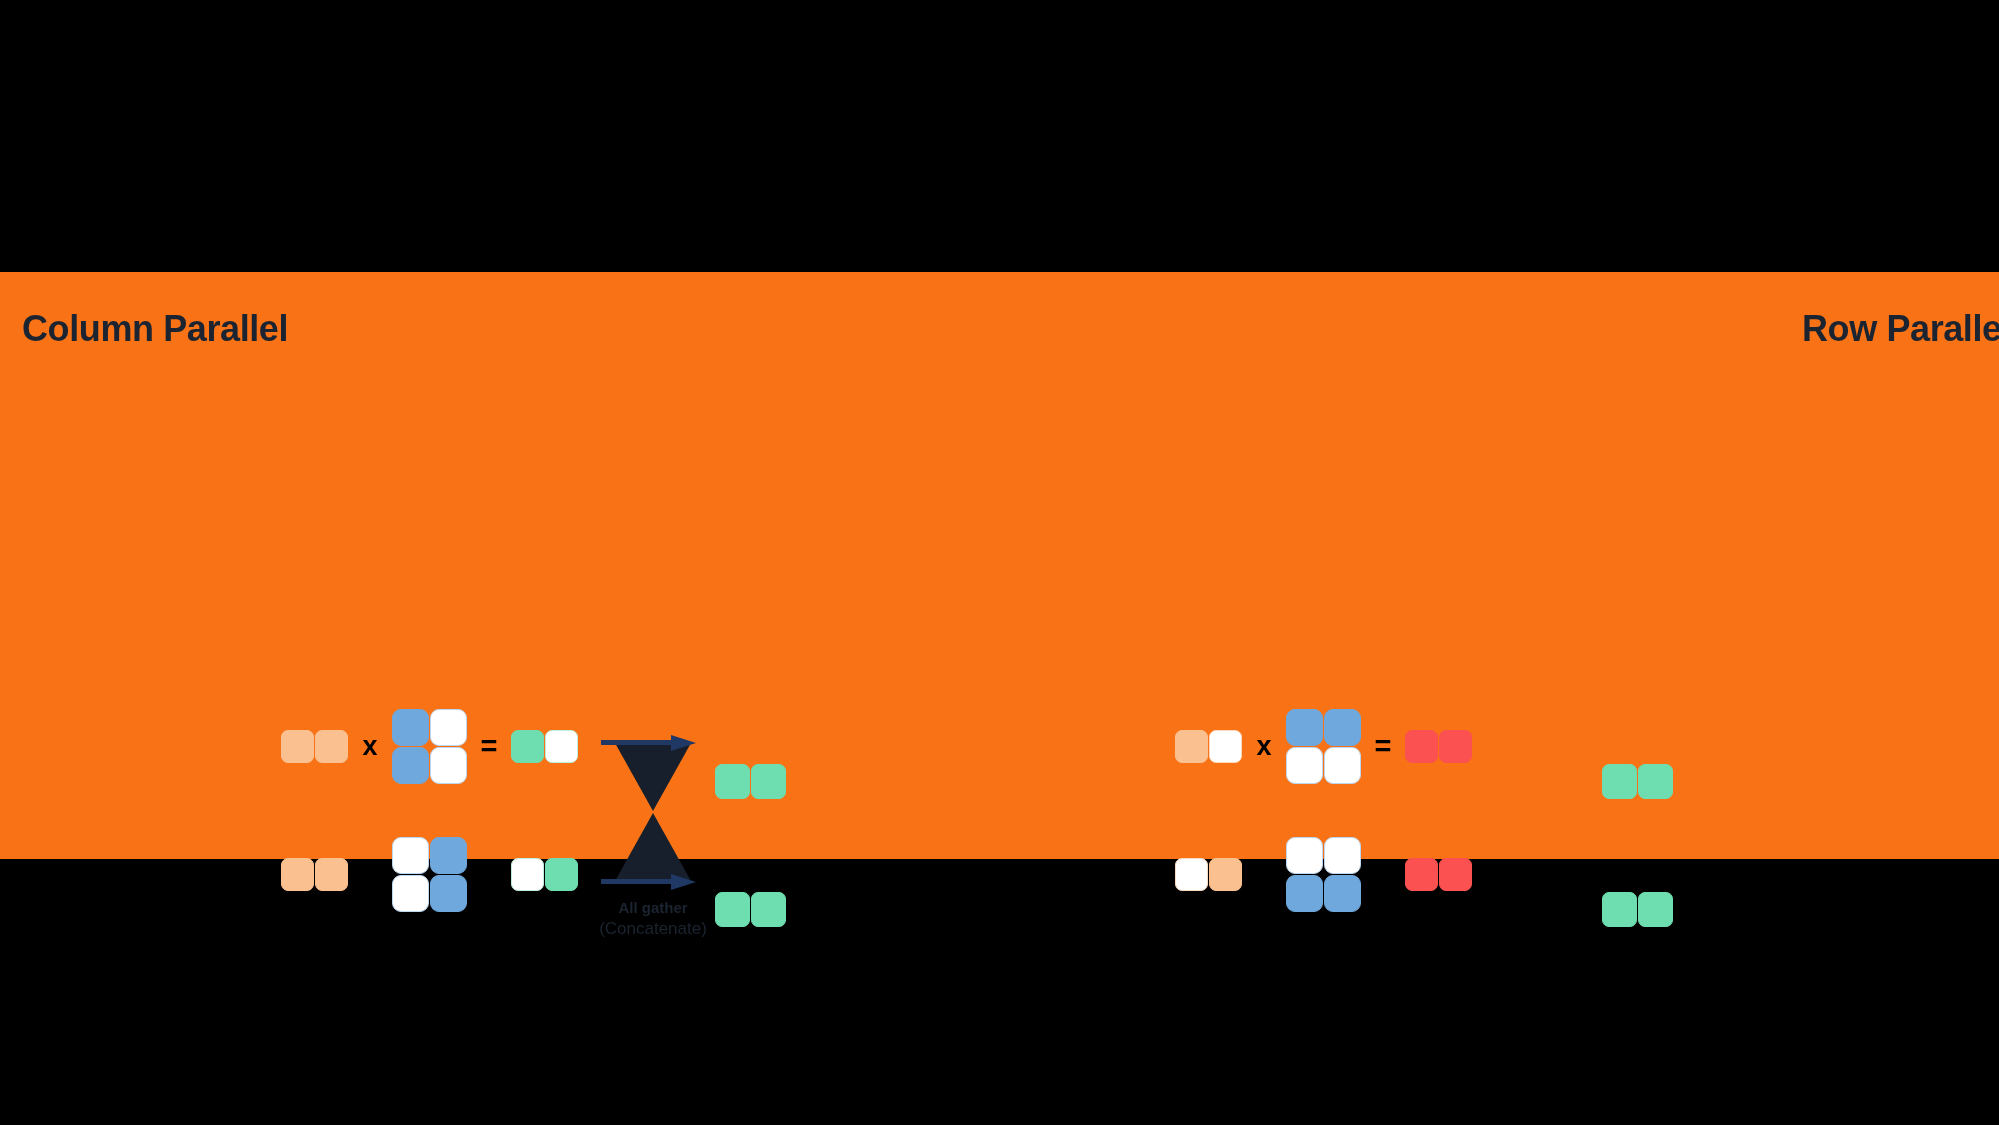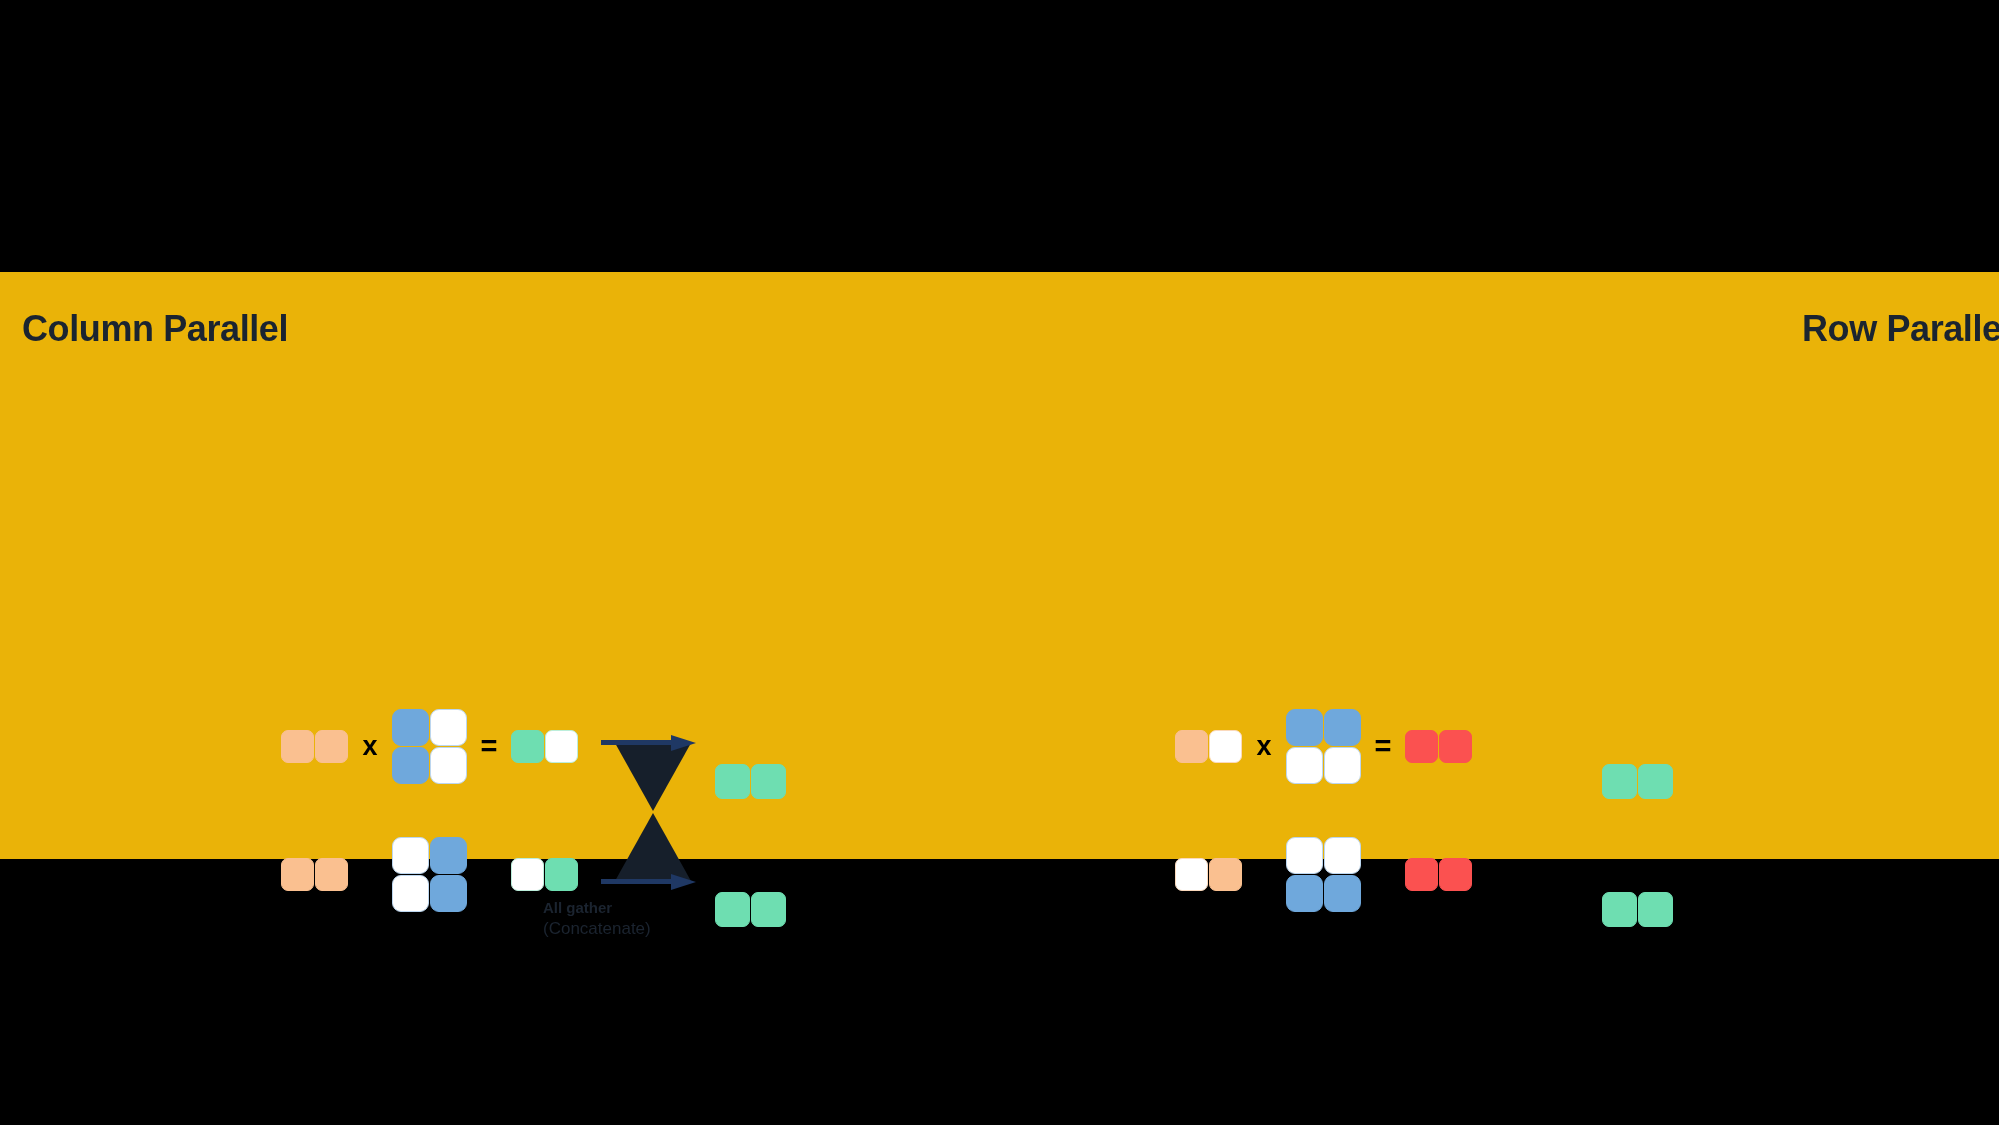--- a/index.html
+++ b/index.html
@@ -21,21 +21,21 @@
     background: #000000;
   }
   #bar-top    { top: 0;    height: 272px; }
   #bar-bottom { top: 859px; height: 266px; }
 
   
   #canvas {
     position: absolute;
     left: 0; top: 272px;
     width: 1999px; height: 587px;
-    background: #eab308;
+    background: #f97316;
     padding-left: 24px;
   }
 
   
   .panel-title {
     position: absolute;
     font-size: 36px;
     font-weight: bold;
     color: #1b2430;
     letter-spacing: -0.4px;
@@ -112,20 +112,21 @@
     height: 170px;
   }
   #panel-column .comm { left: 601px; top: 455px; }
   #panel-row    .comm { left: 600px; top: 455px; }
 
   .comm svg { display: block; }
 
   .comm-label {
     position: absolute;
     width: 220px;
+    text-align: center;
     left: 50%;
     transform: translateX(-50%);
     top: 172px;
     line-height: 1.25;
   }
   .comm-label .primary {
     font-size: 15px;
     font-weight: bold;
     color: #1b2430;
     display: block;

